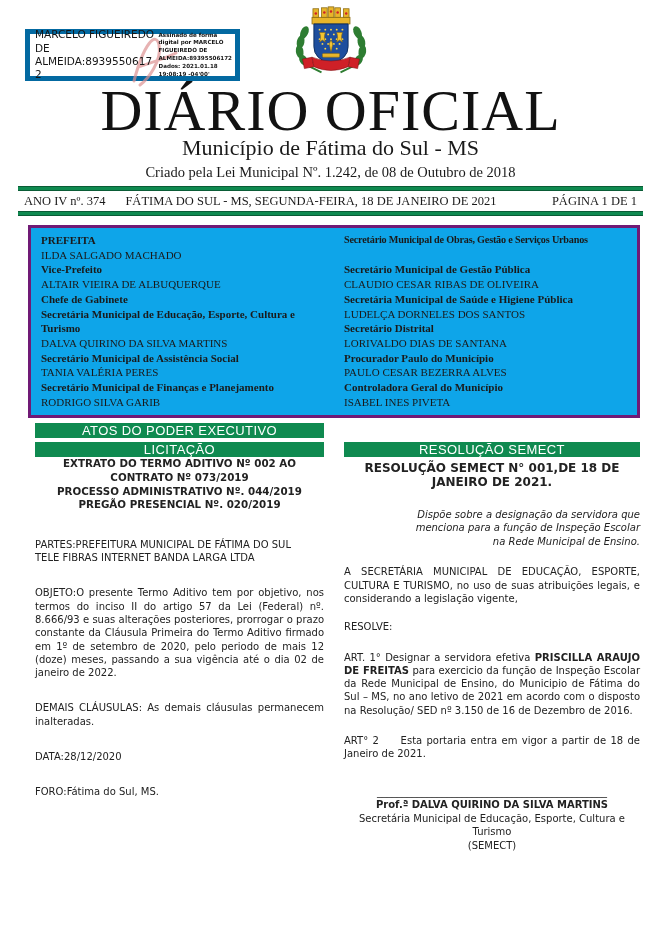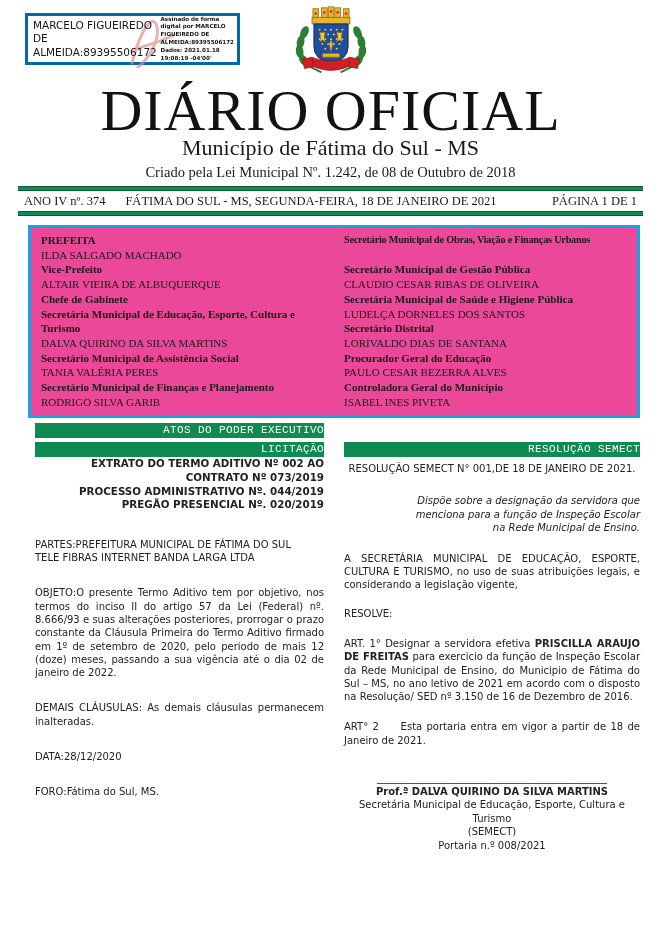--- a/index.html
+++ b/index.html
@@ -4,22 +4,22 @@
 <style>
   html,body { margin:0; padding:0; background:#e9e9e9; }
   .page {
     position:relative; width:661px; height:935px; margin:0 auto;
     background:#ffffff; font-family:"Liberation Serif", serif; color:#1a1a1a;
     overflow:hidden;
   }
 
   
   .stamp {
-    position:absolute; left:25px; top:13px; width:215px; height:52px;
-    border:3px solid #0369a1; background:#fff; box-sizing:border-box;
+    position:absolute; left:25px; top:29px; width:215px; height:52px;
+    border:5px solid #0369a1; background:#fff; box-sizing:border-box;
     display:flex; align-items:center; padding:2px 3px 2px 5px;
   }
   .stamp-flourish { position:absolute; left:96px; top:-5px; width:58px; height:62px; pointer-events:none; }
   .stamp-big {
     width:128px; font-family:"DejaVu Sans", sans-serif; font-size:10.5px;
     line-height:1.28; color:#151515; word-break:break-word; position:relative;
   }
   .stamp-small {
     flex:1; font-family:"DejaVu Sans", sans-serif; font-size:5.6px; font-weight:bold;
     line-height:1.4; color:#151515; position:relative;
@@ -37,49 +37,49 @@
   
   .rule { height:3px; background:#0F8A50; border-top:1.5px solid #0a5c36; border-bottom:1.5px solid #0a5c36; margin:0 18px; }
   .rule-top { margin-top:5px; }
   .info-bar {
     display:flex; justify-content:space-between; align-items:center;
     margin:0 22px; padding:3px 2px 2px 2px; font-size:12.5px; line-height:15px;
   }
   .info-left { display:flex; gap:20px; }
 
   
-  .officials-box { display:flex; border:3px solid #0ea5e9; margin:9px 21px 0 28px; background:#ec4899; }
+  .officials-box { display:flex; border:3px solid #701a75; margin:9px 21px 0 28px; background:#0ea5e9; }
   .off-col { width:50%; padding:5px 10px 6px 10px; font-size:11px; line-height:14.7px; box-sizing:border-box; }
   .official-title { font-weight:bold; }
   .official-name { min-height:14.7px; }
   .off-col-right .official:first-child .official-title { font-size:10.2px; letter-spacing:-0.2px; }
 
   
   .banner {
-    background:#0F8A50; color:#ffffff; text-align:right;
-    font-family:Liberation Mono, monospace; font-size:11px; line-height:13px;
+    background:#0F8A50; color:#ffffff; text-align:center;
+    font-family:Liberation Sans, sans-serif; font-size:13px; line-height:13px;
     padding:1px 0; letter-spacing:0.4px;
   }
   .banner-exec { width:289px; margin:5px 0 4px 35px; }
 
   
   .columns {
     display:flex; gap:20px; margin:0 21px 0 35px;
     font-family:"DejaVu Sans", sans-serif; font-size:10px; line-height:13.3px; color:#222;
   }
   .col-left { width:289px; }
   .col-right { flex:1; min-width:0; }
   .col-banner { }
 
-  .doc-heading { font-weight:bold; text-align:right; font-size:10.3px; line-height:13.6px; }
+  .doc-heading { font-weight:bold; text-align:center; font-size:10.3px; line-height:13.6px; }
   .para { text-align:justify; margin:22px 0 0 0; }
   .para-first { margin-top:26px; }
   .b { font-weight:bold; }
 
-  .res-heading { font-weight:normal; text-align:center; font-size:10px; line-height:13.6px; margin-top:5px; }
+  .res-heading { font-weight:bold; text-align:center; font-size:12px; line-height:13.6px; margin-top:5px; }
   .epigraph { font-style:italic; text-align:right; margin:18px 0 0 58px; line-height:13.6px; }
   .res-para { text-align:justify; margin-top:17px; }
   .resolve { font-weight:normal; margin-top:15px; }
   .sig-block { text-align:center; margin-top:24px; line-height:13.6px; }
   .sig-rule { overflow:hidden; white-space:nowrap; font-size:10px; }
   .sig-name { font-weight:bold; }
 </style>
 </head>
 <body>
 
@@ -196,37 +196,37 @@
         <div class="official-title">Secretário Municipal de Assistência Social</div>
         <div class="official-name">TANIA VALÉRIA PERES</div>
       </div>
       <div class="official">
         <div class="official-title">Secretário Municipal de Finanças e Planejamento</div>
         <div class="official-name">RODRIGO SILVA GARIB</div>
       </div>
     </div>
     <div class="off-col off-col-right">
       <div class="official">
-        <div class="official-title">Secretário Municipal de Obras, Viação e Finanças Urbanos</div>
+        <div class="official-title">Secretário Municipal de Obras, Gestão e Serviços Urbanos</div>
         <div class="official-name"></div>
       </div>
       <div class="official">
         <div class="official-title">Secretário Municipal de Gestão Pública</div>
         <div class="official-name">CLAUDIO CESAR RIBAS DE OLIVEIRA</div>
       </div>
       <div class="official">
         <div class="official-title">Secretária Municipal de Saúde e Higiene Pública</div>
         <div class="official-name">LUDELÇA DORNELES DOS SANTOS</div>
       </div>
       <div class="official">
         <div class="official-title">Secretário Distrital</div>
         <div class="official-name">LORIVALDO DIAS DE SANTANA</div>
       </div>
       <div class="official">
-        <div class="official-title">Procurador Geral do Educação</div>
+        <div class="official-title">Procurador Paulo do Município</div>
         <div class="official-name">PAULO CESAR BEZERRA ALVES</div>
       </div>
       <div class="official">
         <div class="official-title">Controladora Geral do Município</div>
         <div class="official-name">ISABEL INES PIVETA</div>
       </div>
     </div>
   </div>
 
   <div class="banner banner-exec">ATOS DO PODER EXECUTIVO</div>
@@ -256,18 +256,17 @@
       <div class="epigraph">Dispõe sobre a designação da servidora que menciona para a função de Inspeção Escolar na Rede Municipal de Ensino.</div>
       <div class="res-para">A SECRETÁRIA MUNICIPAL DE EDUCAÇÃO, ESPORTE, CULTURA E TURISMO, no uso de suas atribuições legais, e considerando a legislação vigente,</div>
       <div class="resolve">RESOLVE:</div>
       <div class="res-para"><span>ART. 1° Designar a servidora efetiva </span><span class="b">PRISCILLA ARAUJO DE FREITAS</span><span> para exercicio da função de Inspeção Escolar da Rede Municipal de Ensino, do Municipio de Fátima do Sul – MS, no ano letivo de 2021 em acordo com o disposto na Resolução/ SED nº 3.150 de 16 de Dezembro de 2016.</span></div>
       <div class="res-para">ART° 2&nbsp;&nbsp;&nbsp;&nbsp; Esta portaria entra em vigor a partir de 18 de Janeiro de 2021.</div>
       <div class="sig-block">
         <div class="sig-rule">______________________________________________</div>
         <div class="sig-name">Prof.ª DALVA QUIRINO DA SILVA MARTINS</div>
         <div>Secretária Municipal de Educação, Esporte, Cultura e Turismo</div>
         <div>(SEMECT)</div>
-        <div>Portaria n.º 008/2021</div>
       </div>
     </div>
 
   </div>
 </div>
 
 </body></html>

